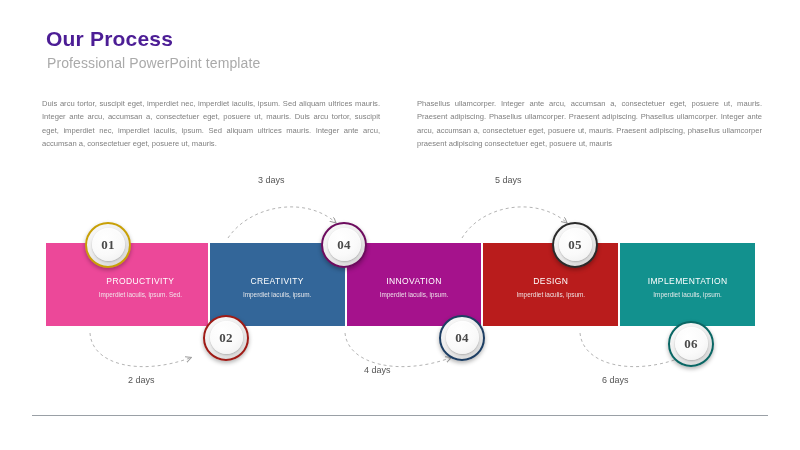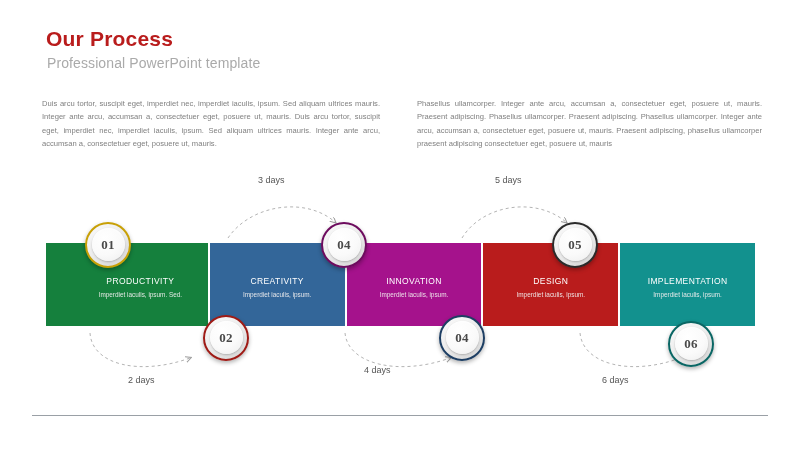--- a/index.html
+++ b/index.html
@@ -17,21 +17,21 @@
   }
 
   
   #page-title {
     position: absolute;
     left: 46px;
     top: 27px;
     font-size: 21px;
     font-weight: bold;
     letter-spacing: 0.2px;
-    color: #b91c1c;
+    color: #4c1d95;
   }
   #page-subtitle {
     position: absolute;
     left: 47px;
     top: 55px;
     font-size: 14px;
     color: #aaaaaa;
     letter-spacing: 0.1px;
   }
 
@@ -185,21 +185,21 @@
 
     <path d="M 345 173 C 348 205, 400 216, 450 198" fill="none" stroke="#b4b4b4" stroke-width="1" stroke-dasharray="3,3" marker-end="url(#arrowhead)"></path>
 
     <path d="M 462 78 C 482 45, 535 36, 566 62" fill="none" stroke="#b4b4b4" stroke-width="1" stroke-dasharray="3,3" marker-end="url(#arrowhead)"></path>
 
     <path d="M 580 173 C 583 205, 632 216, 680 198" fill="none" stroke="#b4b4b4" stroke-width="1" stroke-dasharray="3,3" marker-end="url(#arrowhead)"></path>
   </svg>
 
   <div id="bar-strip">
 
-    <div class="process-bar" style="background: #15803d; padding-left: 33px;">
+    <div class="process-bar" style="background: #ec4899; padding-left: 33px;">
       <div class="bar-title">PRODUCTIVITY</div>
       <div class="bar-sub">Imperdiet iaculis, ipsum. Sed.</div>
     </div>
 
 
     <div class="process-bar" style="background: rgb(51, 102, 153);">
       <div class="bar-title">CREATIVITY</div>
       <div class="bar-sub">Imperdiet iaculis, ipsum.</div>
     </div>
 

